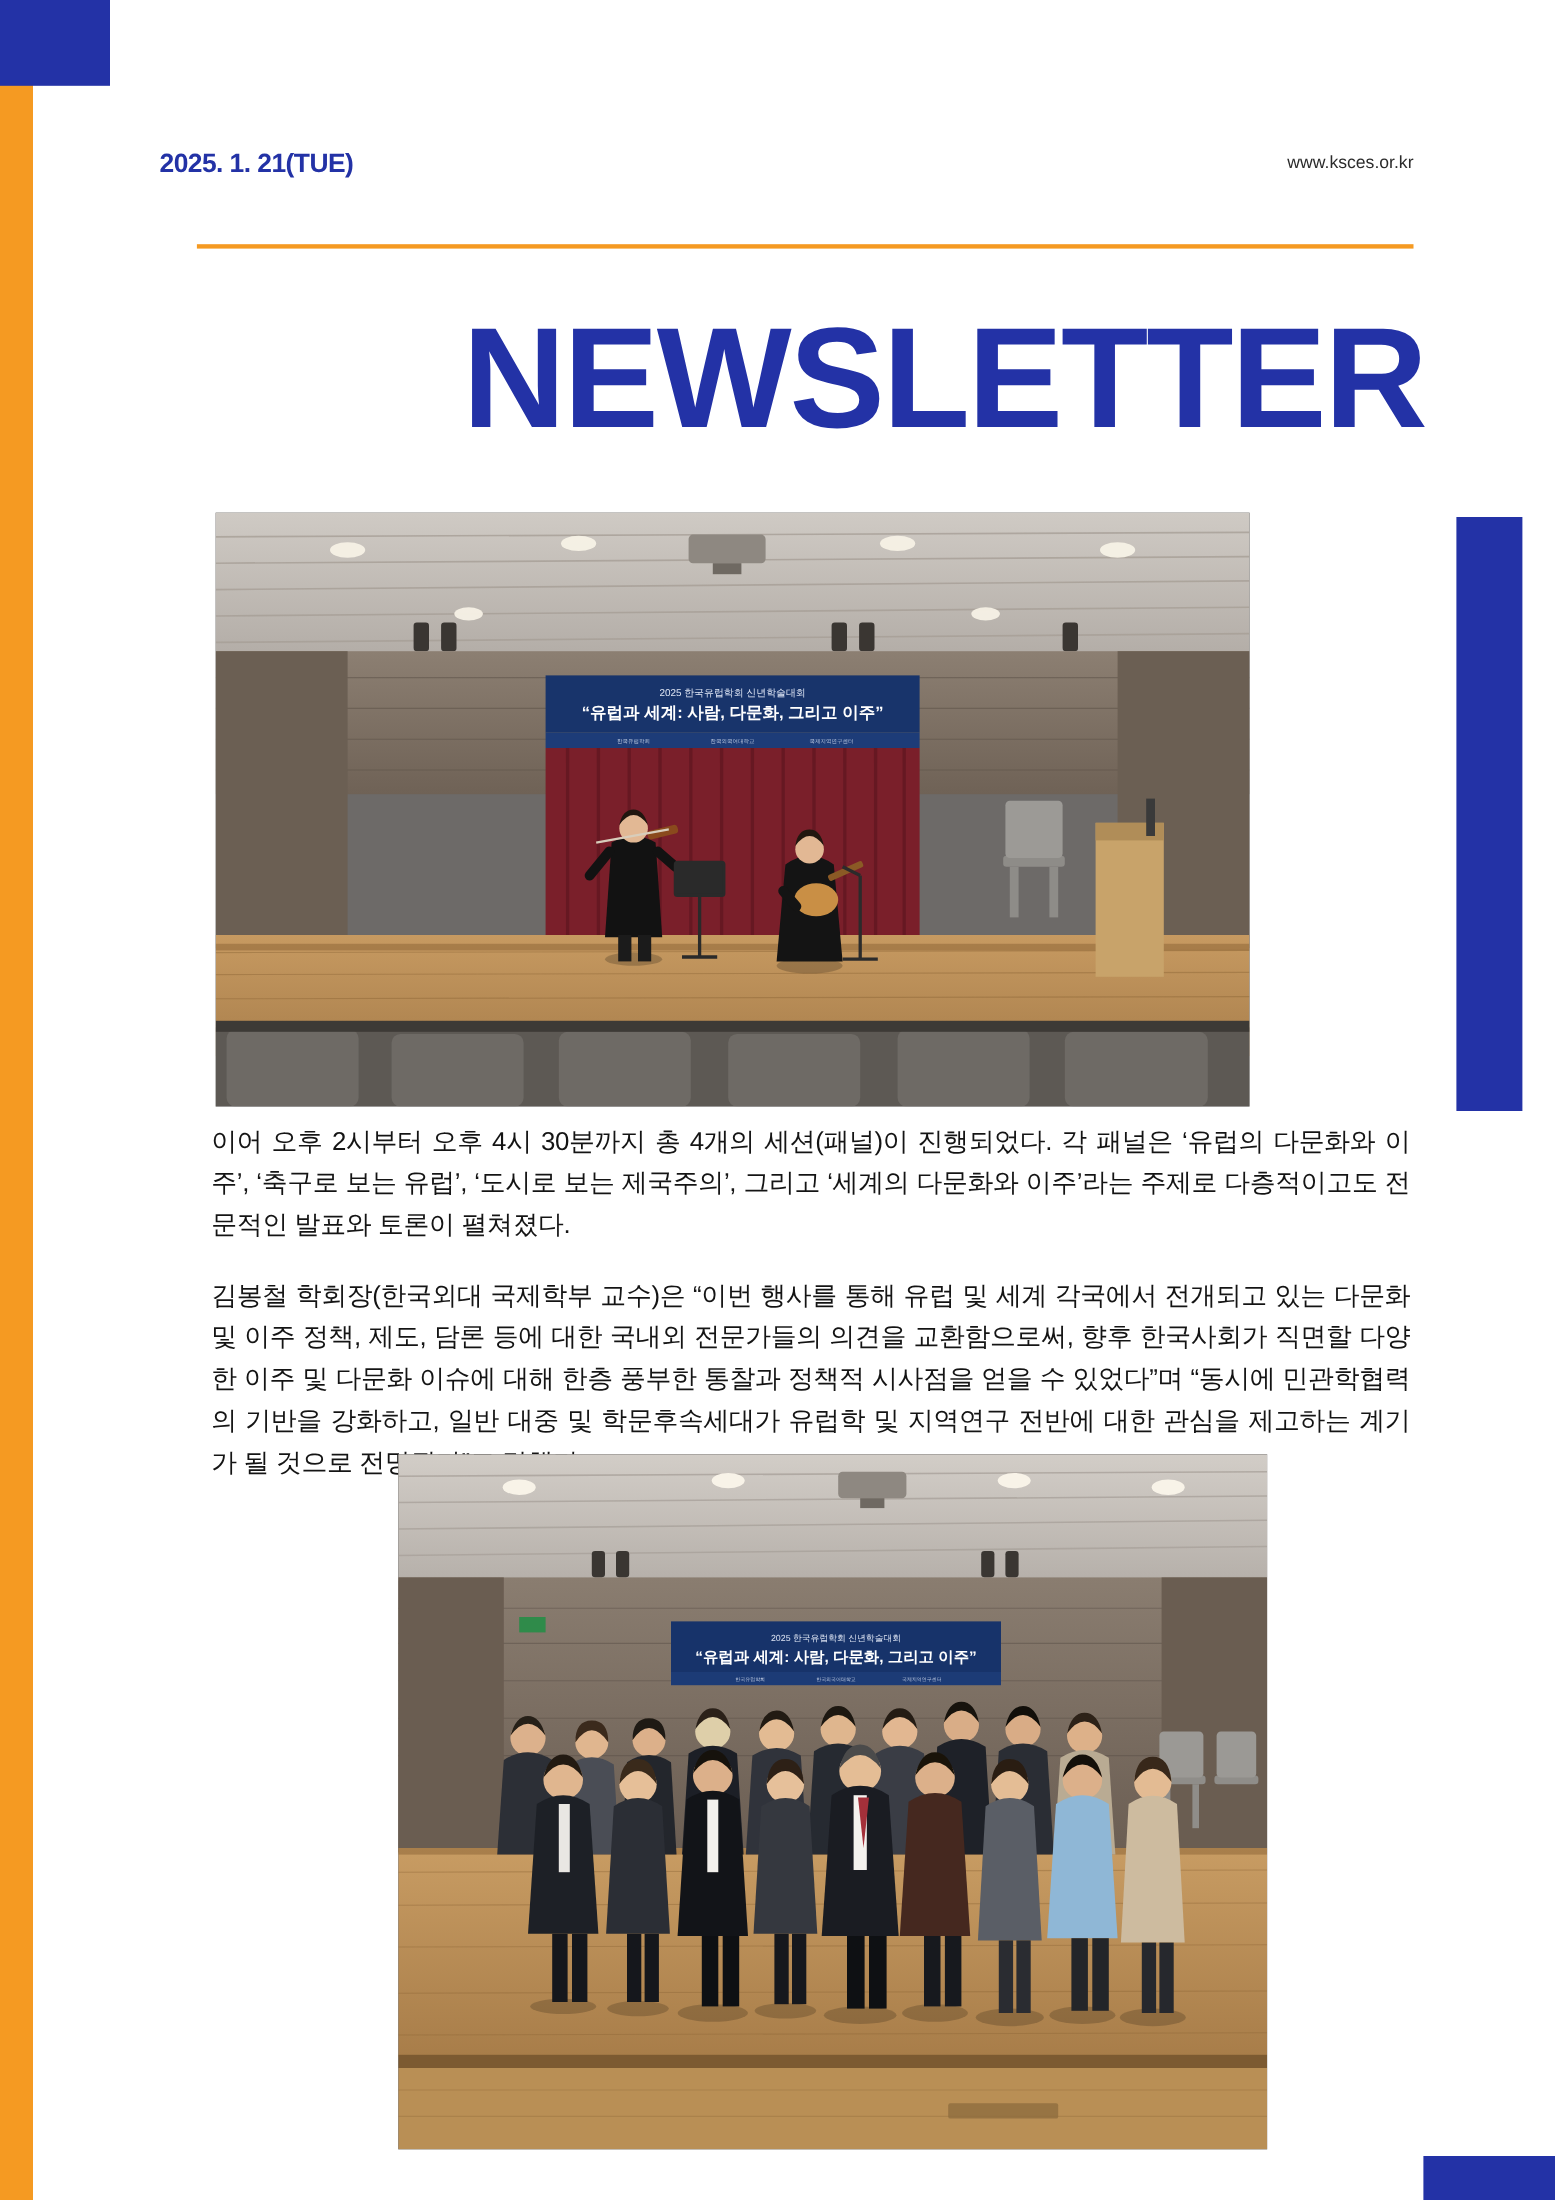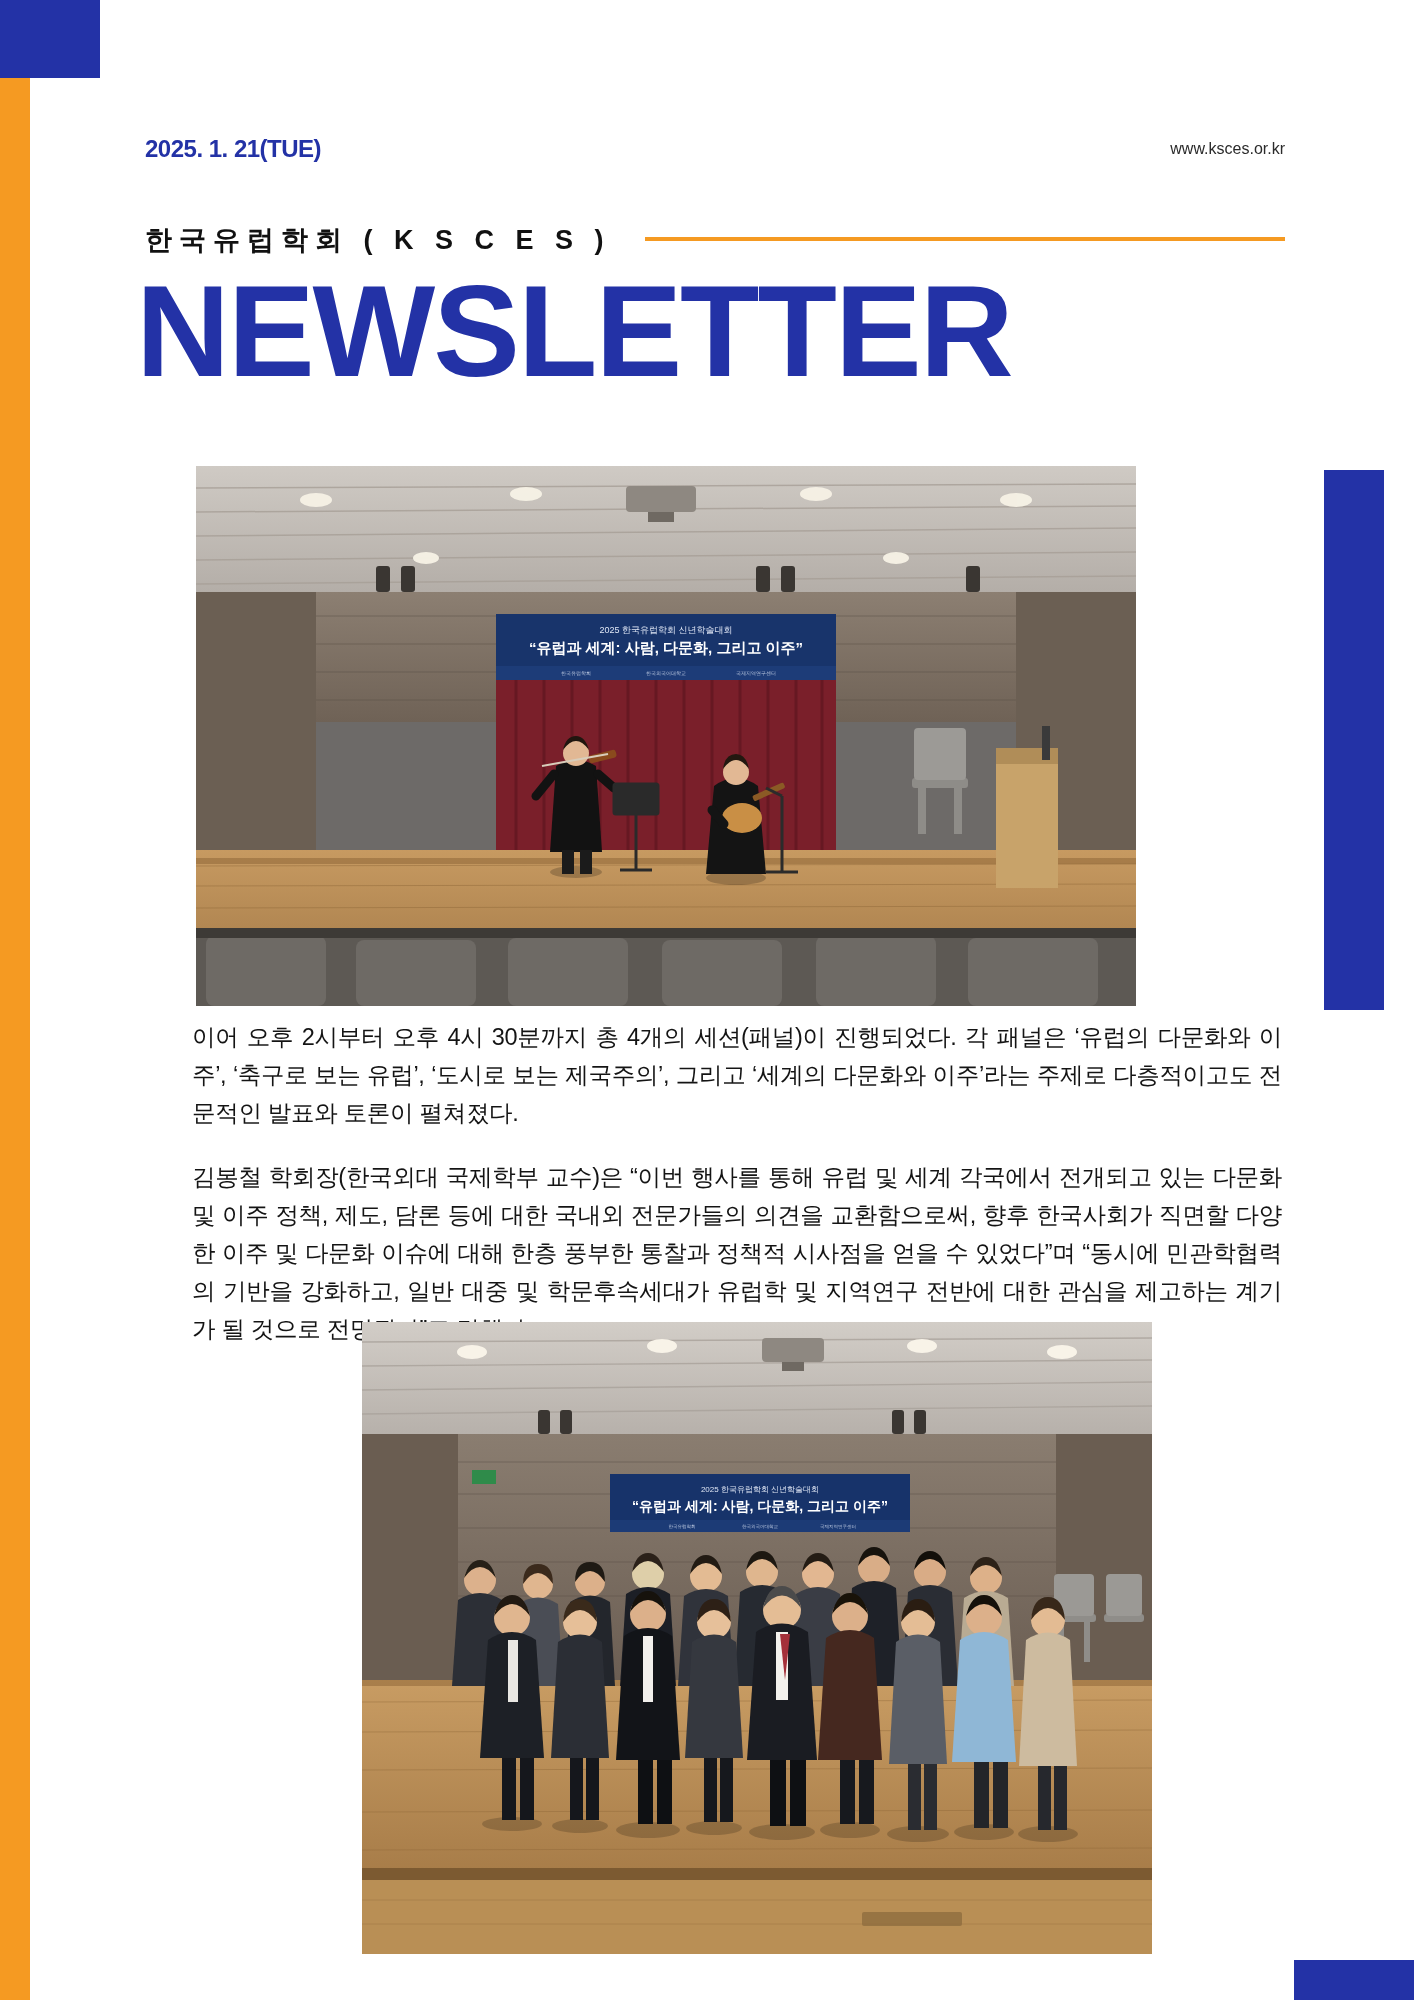--- a/index.html
+++ b/index.html
@@ -84,28 +84,29 @@
     flex: 1;
     height: 4px;
     background: #F59A22;
     margin-left: 34px;
     margin-bottom: 2px;
   }
 
   .title {
     position: absolute;
     left: 136px;
-    top: 266px;
+    top: 278px;
     width: 1160px;
     font-size: 130px;
     line-height: 1;
     font-weight: bold;
     color: #2332A6;
     letter-spacing: -2px;
     white-space: nowrap;
+    text-align: right;
   }
 
   
   .photo1 {
     position: absolute;
     left: 196px;
     top: 466px;
     width: 940px;
     height: 540px;
     overflow: hidden;
@@ -146,21 +147,20 @@
 <div class="deco-top-navy"></div>
 <div class="deco-block-right"></div>
 <div class="deco-bottom-navy"></div>
 
 <div class="header">
   <div class="date">2025. 1. 21(TUE)</div>
   <div class="website">www.ksces.or.kr</div>
 </div>
 
 <div class="assoc-row">
-  <div class="assoc-name">한국유럽학회 ( K S C E S )</div>
   <div class="assoc-rule"></div>
 </div>
 
 <div class="title">NEWSLETTER</div>
 
 <div class="photo1">
   <svg width="940" height="540" viewBox="0 0 940 540">
     <defs>
       <linearGradient id="ceil" x1="0" y1="0" x2="0" y2="1">
         <stop offset="0%" stop-color="#cfcac4"></stop>

